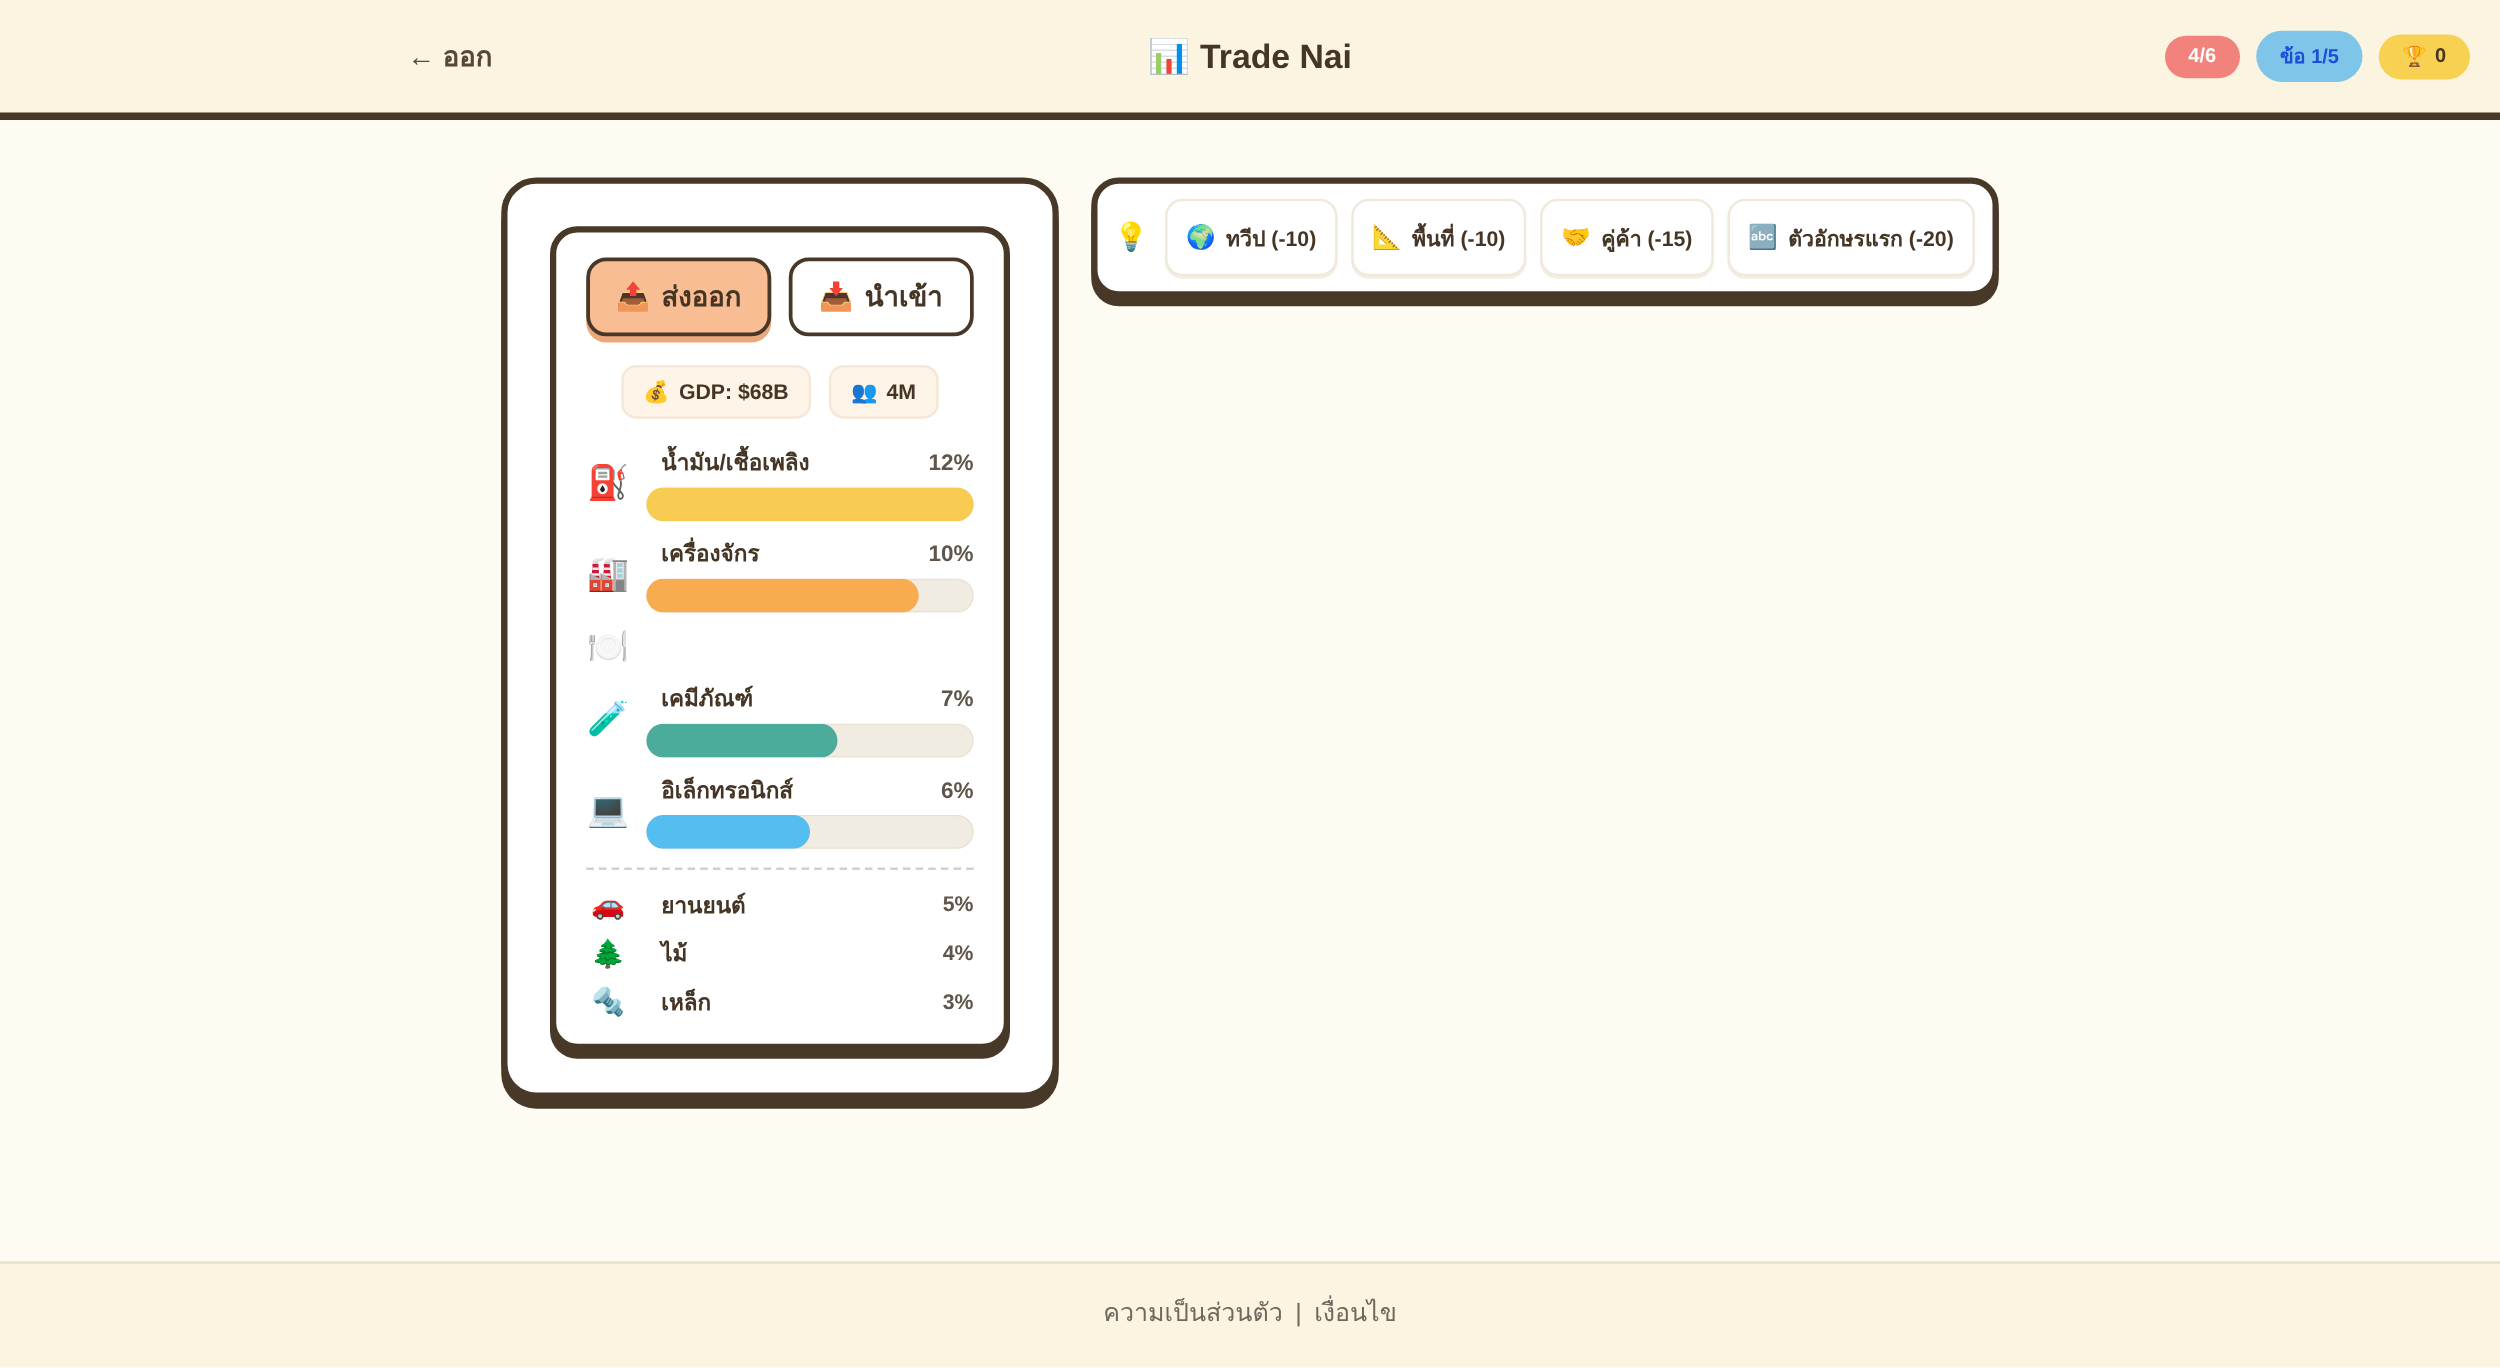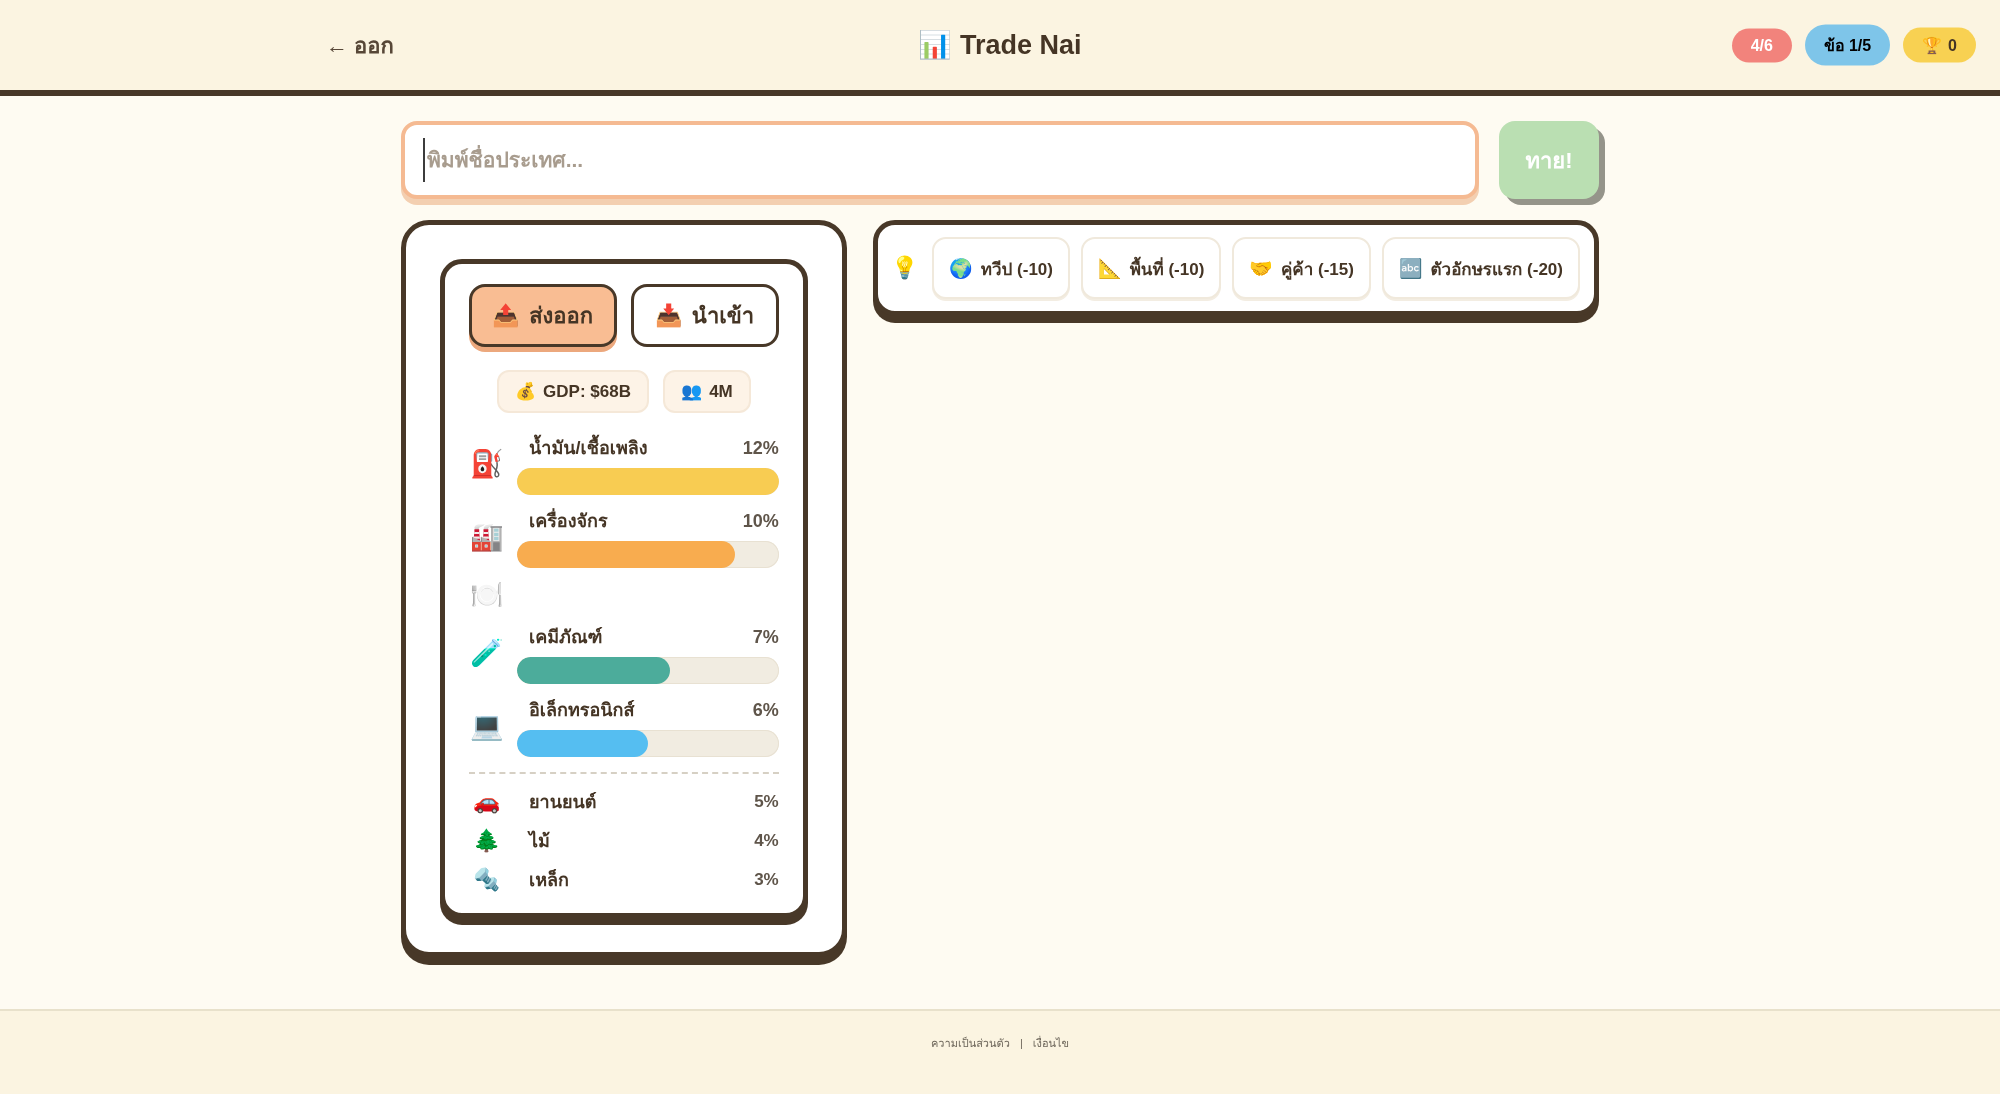--- a/index.html
+++ b/index.html
@@ -26,21 +26,21 @@
   }
   .top-badges {
     position:absolute; right:24px; top:50%; transform:translateY(-50%);
     display:flex; align-items:center; gap:13px;
   }
   .pill {
     border-radius:999px; padding:8px 19px; font-size:16px; font-weight:bold;
     display:flex; align-items:center; gap:6px; white-space:nowrap;
   }
   .pill.lives { background:#F2837C; color:#FFFFFF; }
-  .pill.round { background:#7EC5E9; color:#000000; }
+  .pill.round { background:#7EC5E9; color:#1d4ed8; }
   .pill.score { background:#F8D152; color:#453525; }
   
   .main { height:913px; padding-top:25px; }
   .guess-row { width:1198px; margin:0 auto; display:flex; gap:20px; }
   .guess-input-wrap { position:relative; flex:1; }
   .guess-input {
     width:100%; height:78px; background:#FFFFFF;
     border:4px solid #F5BA92; border-radius:16px;
     padding:0 22px; font-family:inherit; font-size:21px; font-weight:bold; color:#463626;
     box-shadow:0 6px 0 rgba(233,172,124,0.55); outline:none;
@@ -110,21 +110,21 @@
     box-shadow:0 2px 0 #F3EDE2; white-space:nowrap;
   }
   .hint-btn .hint-icon { font-size:19px; }
   
   .footer {
     height:85px; background:#FBF4E1; border-top:2px solid #E8E1CB;
     text-align:center; padding-top:15px; color:#6E675B;
   }
   .footer-line1 { font-size:17px; }
   .footer-line1 a { color:#6E675B; font-weight:bold; }
-  .footer-line2 { font-size:11px; margin-top:8px; }
+  .footer-line2 { font-size:20px; margin-top:8px; }
   .footer-line2 a { color:#6E675B; text-decoration:none; }
   .footer-sep { margin:0 10px; }
 </style>
 </head>
 <body>
 
 <header class="topbar">
   <button class="back-btn">← ออก</button>
   <h1 class="app-title">
     <span>📊</span>
@@ -134,27 +134,20 @@
     <span class="pill lives">4/6</span>
     <span class="pill round">ข้อ 1/5</span>
     <span class="pill score">
       <span>🏆</span>
       <span>0</span>
     </span>
   </div>
 </header>
 
 <main class="main">
-  <div class="guess-row">
-    <div class="guess-input-wrap">
-      <input class="guess-input" type="text" placeholder="พิมพ์ชื่อประเทศ..." style="">
-      <span class="caret"></span>
-    </div>
-    <button class="guess-btn">ทาย!</button>
-  </div>
 
   <div class="content-row">
 
     <section class="outer-card">
       <div class="inner-card">
         <div class="tabs">
           <button class="tab active">
             <span>📤</span>
             <span>ส่งออก</span>
           </button>

